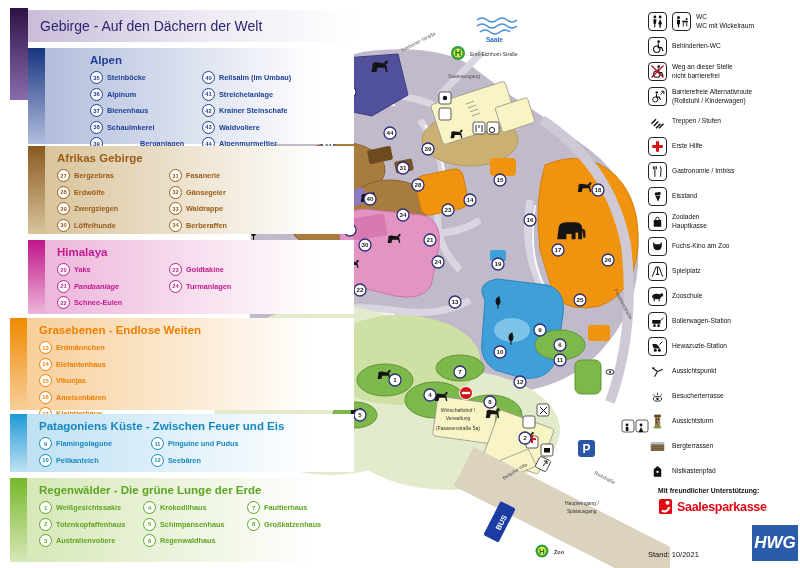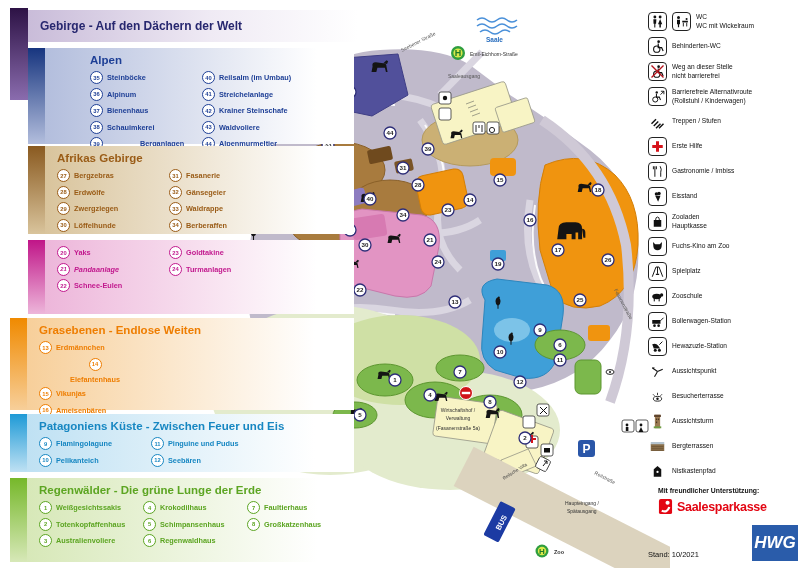--- a/index.html
+++ b/index.html
@@ -2,21 +2,21 @@
 <html><head>
 <meta charset="utf-8">
 <style>
   html,body{margin:0;padding:0}
   body{width:800px;height:568px;background:#ffffff;font-family:"Liberation Sans",sans-serif;overflow:hidden;position:relative}
   .canvas{position:absolute;inset:0}
   #map{position:absolute;left:190px;top:0;width:480px;height:568px}
   #map text{font-family:"Liberation Sans",sans-serif}
   .hdr-stripe{position:absolute;left:10px;top:8px;width:18px;height:92px;background:linear-gradient(180deg,#2d1245,#8a6cae)}
   .hdr{position:absolute;left:28px;top:10px;width:330px;height:32px;background:linear-gradient(90deg,#c9bcd9,#efeaf4 55%,#ffffff);display:flex;align-items:center}
-  .hdr-title{margin-left:12px;font-size:12px;font-weight:bold;color:#27276f}
+  .hdr-title{margin-left:12px;font-size:14px;font-weight:normal;color:#27276f}
   .card{position:absolute;display:flex}
   .card .stripe{width:17px;flex:none}
   .card .body{flex:1;padding:6px 6px 4px 12px}
   .card .title{font-weight:bold;font-size:11.5px;margin-bottom:5px}
   .cols{display:flex}
   .col{display:flex;flex-direction:column;gap:3.5px}
   .item{display:flex;align-items:center;gap:4px;font-size:7.3px;font-weight:bold}
   .badge{width:11px;height:11px;border-radius:50%;background:#fff;border:1px solid;display:flex;align-items:center;justify-content:center;font-size:5.8px;flex:none}
   .legend{position:absolute;left:648px;top:12px;width:150px;height:548px}
   .lrow{display:flex;align-items:center;gap:5px;margin-bottom:6px}
@@ -509,20 +509,21 @@
                 <span class="badge" style="border-color: rgb(154, 92, 23); color: rgb(154, 92, 23);">34</span>
                 <span>Berberaffen</span>
               </div>
             </div>
           </div>
         </div>
       </div>
       <div class="card" style="left: 28px; top: 240px; width: 326px; height: 74px;">
         <div class="stripe" style="background: linear-gradient(rgb(192, 21, 136), rgb(237, 182, 218));"></div>
         <div class="body" style="background: linear-gradient(90deg, rgb(237, 182, 218), rgb(255, 255, 255) 88%);">
+          <div class="title" style="color: rgb(194, 25, 142);">Himalaya</div>
           <div class="cols">
             <div class="col" style="width: 112px;">
               <div class="item" style="color: rgb(194, 25, 142);">
                 <span class="badge" style="border-color: rgb(194, 25, 142); color: rgb(194, 25, 142);">20</span>
                 <span>Yaks</span>
               </div>
               <div class="item" style="color: rgb(194, 25, 142); font-style: italic;">
                 <span class="badge" style="border-color: rgb(194, 25, 142); color: rgb(194, 25, 142);">21</span>
                 <span>Pandaanlage</span>
               </div>
@@ -547,21 +548,21 @@
       <div class="card" style="left: 10px; top: 318px; width: 344px; height: 92px;">
         <div class="stripe" style="background: linear-gradient(rgb(240, 138, 0), rgb(247, 207, 154));"></div>
         <div class="body" style="background: linear-gradient(90deg, rgb(247, 207, 154), rgb(255, 255, 255) 88%);">
           <div class="title" style="color: rgb(238, 125, 0);">Grasebenen - Endlose Weiten</div>
           <div class="cols">
             <div class="col" style="width: 112px;">
               <div class="item" style="color: rgb(238, 125, 0);">
                 <span class="badge" style="border-color: rgb(238, 125, 0); color: rgb(238, 125, 0);">13</span>
                 <span>Erdmännchen</span>
               </div>
-              <div class="item" style="color: rgb(238, 125, 0); flex-direction: column;">
+              <div class="item" style="color: rgb(238, 125, 0);">
                 <span class="badge" style="border-color: rgb(238, 125, 0); color: rgb(238, 125, 0);">14</span>
                 <span>Elefantenhaus</span>
               </div>
               <div class="item" style="color: rgb(238, 125, 0);">
                 <span class="badge" style="border-color: rgb(238, 125, 0); color: rgb(238, 125, 0);">15</span>
                 <span>Vikunjas</span>
               </div>
               <div class="item" style="color: rgb(238, 125, 0);">
                 <span class="badge" style="border-color: rgb(238, 125, 0); color: rgb(238, 125, 0);">16</span>
                 <span>Ameisenbären</span>

